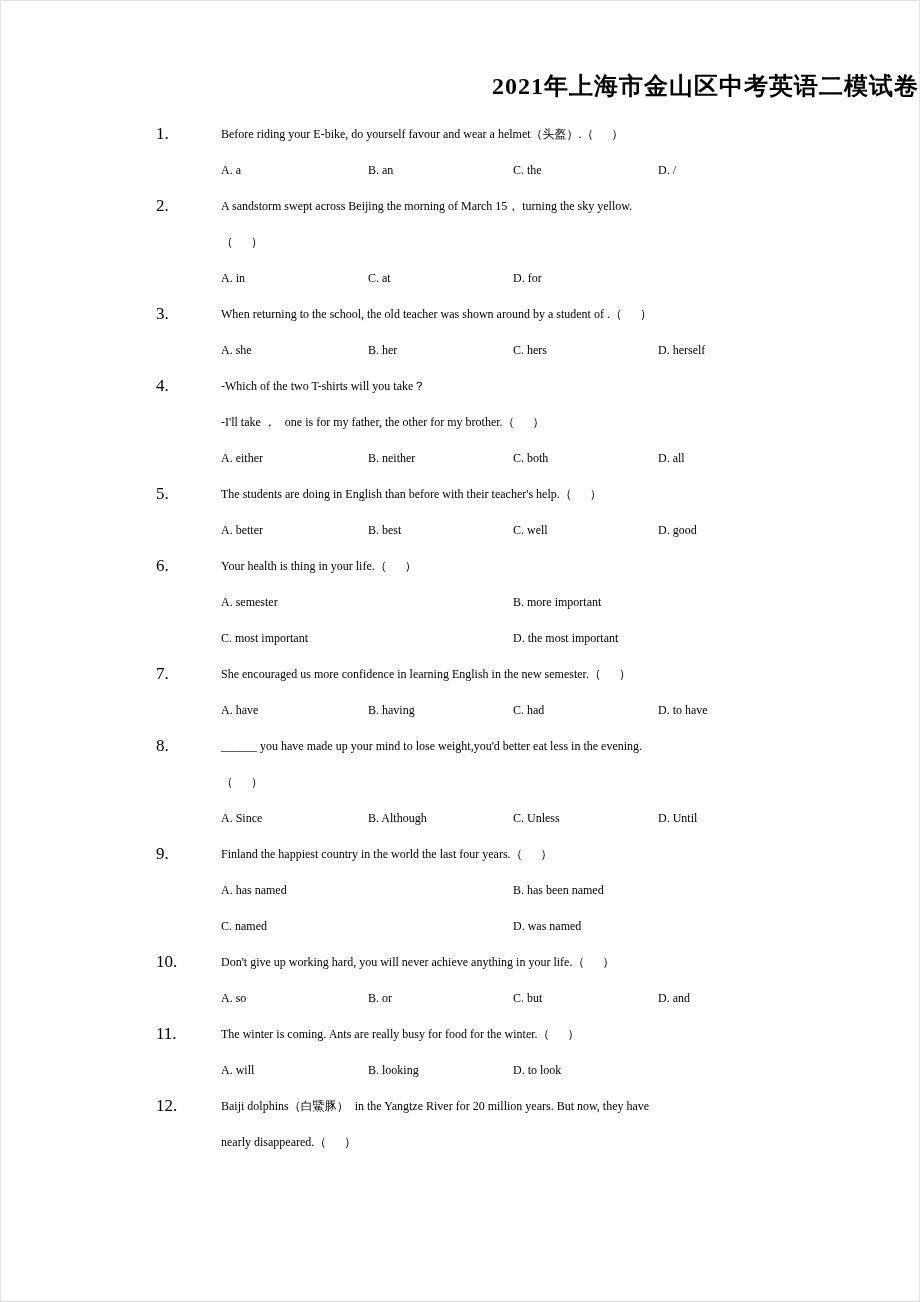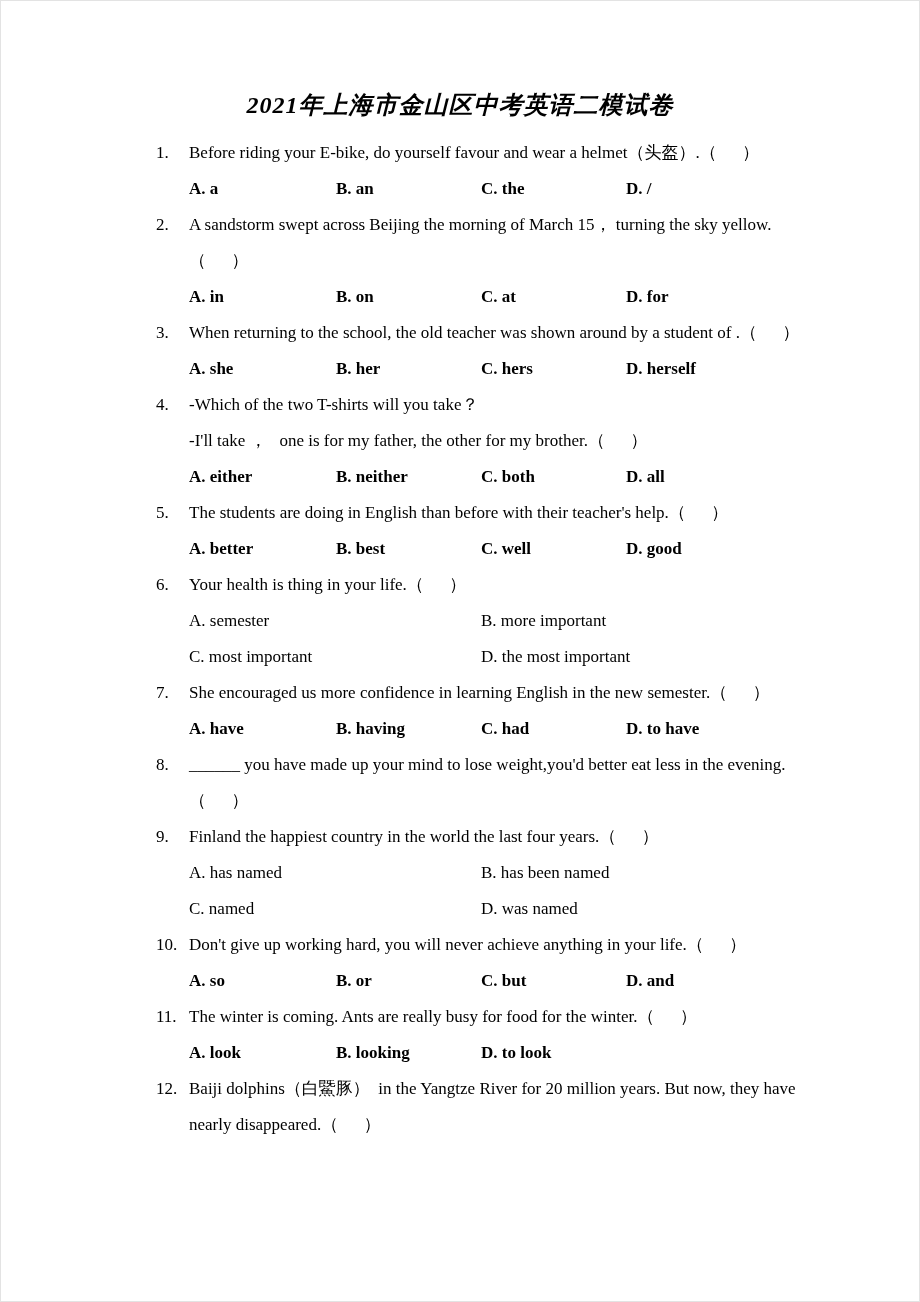--- a/index.html
+++ b/index.html
@@ -14,48 +14,47 @@
   .page {
     position: relative;
     width: 920px;
     height: 1302px;
     background: #ffffff;
     border: 1px solid #e3e3e3;
     overflow: hidden;
   }
   .title {
     margin: 0;
-    padding-top: 87px;
-    text-align: center;
+    padding-top: 68px;
+    text-align: right;
     font-size: 24px;
     font-weight: 700;
     line-height: 34px;
     letter-spacing: 1px;
-    font-style: italic;
   }
   .questions {
     margin: 13px 20px 0 155px;
   }
   .question { display: flex; }
   .qnum {
     flex: 0 0 33px;
     font-size: 17px;
     line-height: 36px;
     white-space: pre;
   }
   .qbody { flex: 1 1 auto; min-width: 0; }
   .qline, .opt {
-    font-size: 17px;
+    font-size: 12px;
     line-height: 36px;
     white-space: pre;
+    margin-left: 32px;
   }
   .opt-row.cols4 {
     display: grid;
     grid-template-columns: 147px 145px 145px auto;
-    font-weight: bold;
   }
   .opt-row.cols2 {
     display: grid;
     grid-template-columns: 292px auto;
   }
 </style>
 </head>
 <body>
 
 <div class="page">
@@ -73,21 +72,20 @@
           </div>
         </div>
       </div>
       <div class="question">
         <div class="qnum">2.</div>
         <div class="qbody">
           <div class="qline">A sandstorm swept across Beijing the morning of March 15， turning the sky yellow.</div>
           <div class="qline">（      ）</div>
           <div class="opt-row cols4">
             <div class="opt">A. in</div>
-            <div class="opt">B. on</div>
             <div class="opt">C. at</div>
             <div class="opt">D. for</div>
           </div>
         </div>
       </div>
       <div class="question">
         <div class="qnum">3.</div>
         <div class="qbody">
           <div class="qline">When returning to the school, the old teacher was shown around by a student of .（      ）</div>
           <div class="opt-row cols4">
@@ -147,20 +145,26 @@
             <div class="opt">C. had</div>
             <div class="opt">D. to have</div>
           </div>
         </div>
       </div>
       <div class="question">
         <div class="qnum">8.</div>
         <div class="qbody">
           <div class="qline">______ you have made up your mind to lose weight,you'd better eat less in the evening.</div>
           <div class="qline">（      ）</div>
+          <div class="opt-row cols4">
+            <div class="opt">A. Since</div>
+            <div class="opt">B. Although</div>
+            <div class="opt">C. Unless</div>
+            <div class="opt">D. Until</div>
+          </div>
         </div>
       </div>
       <div class="question">
         <div class="qnum">9.</div>
         <div class="qbody">
           <div class="qline">Finland the happiest country in the world the last four years.（      ）</div>
           <div class="opt-row cols2">
             <div class="opt">A. has named</div>
             <div class="opt">B. has been named</div>
           </div>
@@ -180,21 +184,21 @@
             <div class="opt">C. but</div>
             <div class="opt">D. and</div>
           </div>
         </div>
       </div>
       <div class="question">
         <div class="qnum">11.</div>
         <div class="qbody">
           <div class="qline">The winter is coming. Ants are really busy for food for the winter.（      ）</div>
           <div class="opt-row cols4">
-            <div class="opt">A. look</div>
+            <div class="opt">A. will</div>
             <div class="opt">B. looking</div>
             <div class="opt">D. to look</div>
           </div>
         </div>
       </div>
       <div class="question">
         <div class="qnum">12.</div>
         <div class="qbody">
           <div class="qline">Baiji dolphins（白鱀豚）  in the Yangtze River for 20 million years. But now, they have</div>
           <div class="qline">nearly disappeared.（      ）</div>

